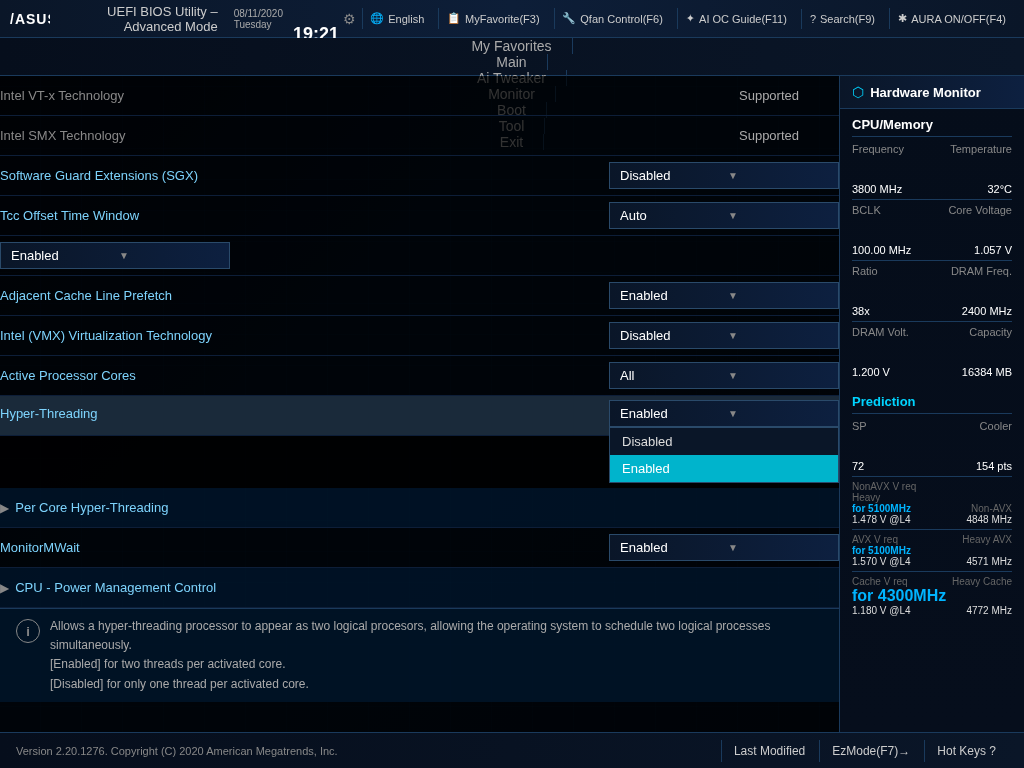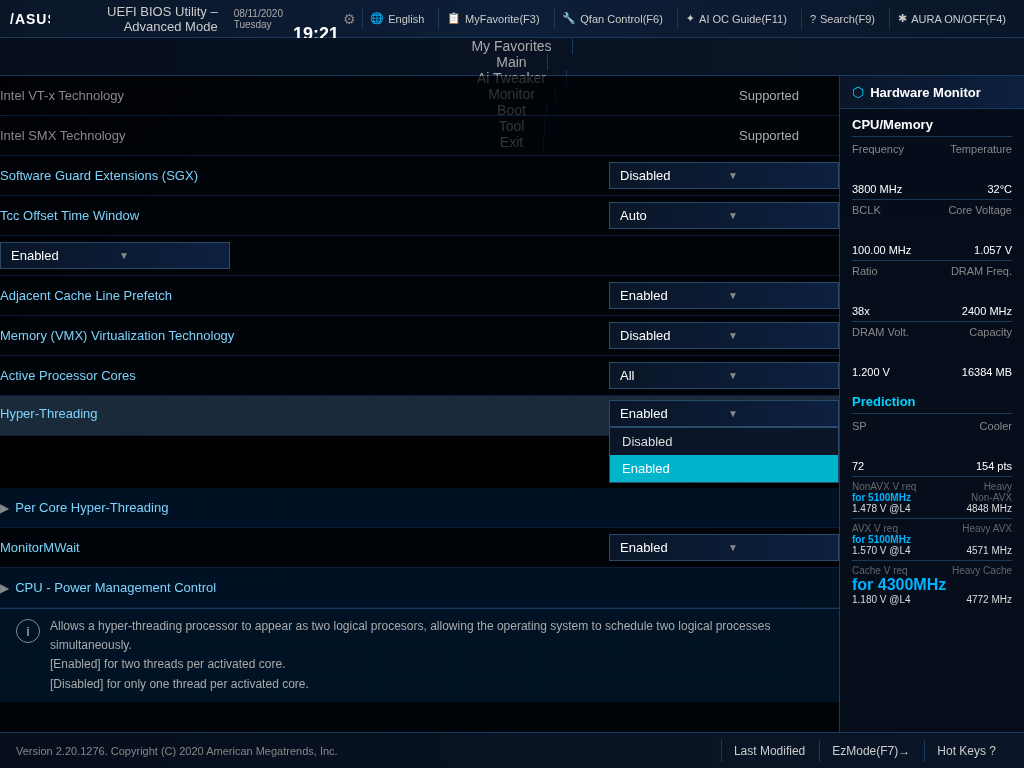--- a/index.html
+++ b/index.html
@@ -492,21 +492,21 @@
 
       <div class="setting-row">
         <div class="setting-label">Adjacent Cache Line Prefetch</div>
         <div class="dropdown-control">
           <span>Enabled</span>
           <span class="dropdown-arrow">▼</span>
         </div>
       </div>
 
       <div class="setting-row">
-        <div class="setting-label">Memory (VMX) Virtualization Technology</div>
+        <div class="setting-label">Intel (VMX) Virtualization Technology</div>
         <div class="dropdown-control">
           <span>Disabled</span>
           <span class="dropdown-arrow">▼</span>
         </div>
       </div>
 
       <div class="setting-row">
         <div class="setting-label">Active Processor Cores</div>
         <div class="dropdown-control">
           <span>All</span>
@@ -619,21 +619,21 @@
           <span class="hw-label">Cooler</span>
         </div>
         <div class="hw-row">
           <span class="hw-value">72</span>
           <span class="hw-value">154 pts</span>
         </div>
 
         <hr class="hw-divider">
 
         <div class="hw-sub-row">
-          <div style="display:flex;justify-content:space-between;">
+          <div style="display:flex;justify-content:space-between;flex-direction:column;">
             <span class="hw-sub-label">NonAVX V req</span>
             <span class="hw-sub-label">Heavy</span>
           </div>
           <div style="display:flex;justify-content:space-between;">
             <span class="hw-sub-label" style="color:#00b4ff;font-size:10px;font-weight:bold;">for 5100MHz</span>
             <span class="hw-sub-label">Non-AVX</span>
           </div>
           <div style="display:flex;justify-content:space-between;">
             <span class="hw-sub-value">1.478 V @L4</span>
             <span class="hw-sub-value">4848 MHz</span>

